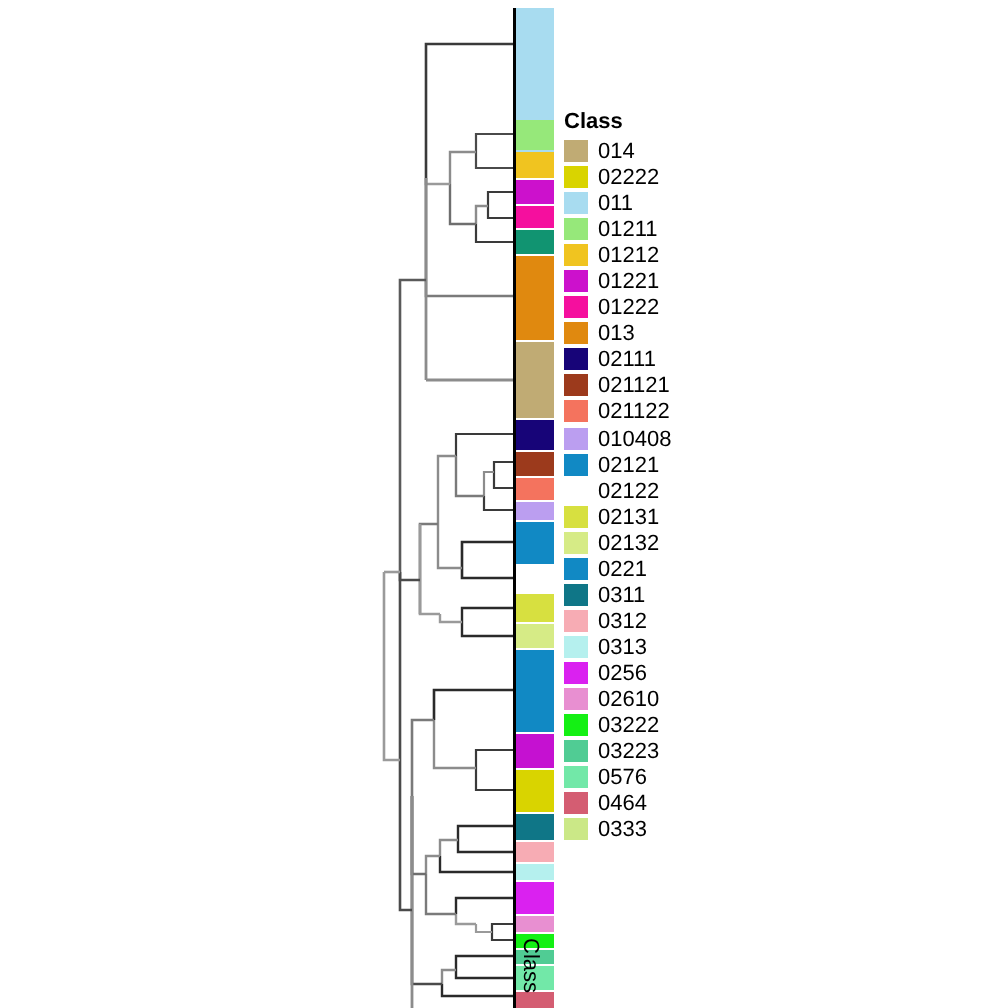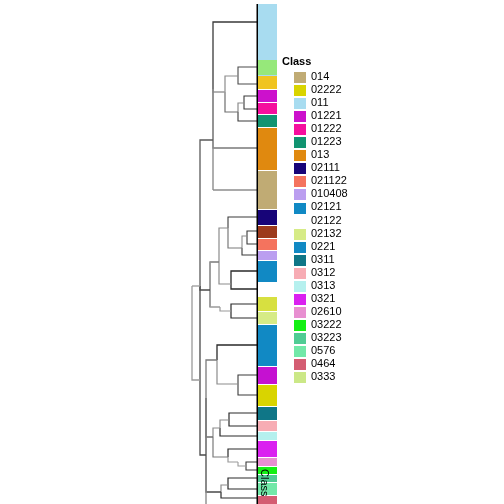--- a/index.html
+++ b/index.html
@@ -37,24 +37,23 @@
     font-family: "Liberation Sans", sans-serif;
     font-size: 11px;
     font-weight: bold;
     color: #000000;
     line-height: 13px;
     margin: 0 0 2px 0;
     letter-spacing: 0px;
   }
   .legend-item {
     display: flex;
-    align-items: flex-end;
+    align-items: flex-start;
     height: 13.05px;
     line-height: 13.05px;
-    margin-left: 12px;
   }
   .legend-swatch {
     width: 12px;
     height: 11px;
     flex: 0 0 12px;
     margin-right: 5px;
   }
   .legend-label {
     font-family: "Liberation Sans", sans-serif;
     font-size: 11px;
@@ -214,56 +213,68 @@
         </div>
         <div class="legend-item">
           <span class="legend-swatch" style="background: rgb(217, 212, 0);"></span>
           <span class="legend-label">02222</span>
         </div>
         <div class="legend-item">
           <span class="legend-swatch" style="background: rgb(168, 220, 240);"></span>
           <span class="legend-label">011</span>
         </div>
         <div class="legend-item">
+          <span class="legend-swatch" style="background: rgb(150, 232, 122);"></span>
+          <span class="legend-label">01211</span>
+        </div>
+        <div class="legend-item">
+          <span class="legend-swatch" style="background: rgb(240, 196, 32);"></span>
+          <span class="legend-label">01212</span>
+        </div>
+        <div class="legend-item">
           <span class="legend-swatch" style="background: rgb(204, 17, 204);"></span>
           <span class="legend-label">01221</span>
         </div>
         <div class="legend-item">
           <span class="legend-swatch" style="background: rgb(245, 15, 158);"></span>
           <span class="legend-label">01222</span>
         </div>
         <div class="legend-item">
-          <span class="legend-swatch" style="background: rgb(17, 148, 113);"></span>
-          <span class="legend-label">01223</span>
-        </div>
-        <div class="legend-item">
           <span class="legend-swatch" style="background: rgb(224, 137, 15);"></span>
           <span class="legend-label">013</span>
         </div>
         <div class="legend-item">
           <span class="legend-swatch" style="background: rgb(23, 4, 120);"></span>
           <span class="legend-label">02111</span>
         </div>
         <div class="legend-item">
+          <span class="legend-swatch" style="background: rgb(156, 58, 28);"></span>
+          <span class="legend-label">021121</span>
+        </div>
+        <div class="legend-item">
           <span class="legend-swatch" style="background: rgb(244, 115, 94);"></span>
           <span class="legend-label">021122</span>
         </div>
         <div class="legend-item">
           <span class="legend-swatch" style="background: rgb(187, 158, 240);"></span>
           <span class="legend-label">010408</span>
         </div>
         <div class="legend-item">
           <span class="legend-swatch" style="background: rgb(17, 137, 196);"></span>
           <span class="legend-label">02121</span>
         </div>
         <div class="legend-item">
           <span class="legend-swatch" style="background: rgb(255, 255, 255);"></span>
           <span class="legend-label">02122</span>
         </div>
         <div class="legend-item">
+          <span class="legend-swatch" style="background: rgb(215, 224, 64);"></span>
+          <span class="legend-label">02131</span>
+        </div>
+        <div class="legend-item">
           <span class="legend-swatch" style="background: rgb(214, 235, 134);"></span>
           <span class="legend-label">02132</span>
         </div>
         <div class="legend-item">
           <span class="legend-swatch" style="background: rgb(17, 137, 196);"></span>
           <span class="legend-label">0221</span>
         </div>
         <div class="legend-item">
           <span class="legend-swatch" style="background: rgb(15, 118, 135);"></span>
           <span class="legend-label">0311</span>
@@ -271,21 +282,21 @@
         <div class="legend-item">
           <span class="legend-swatch" style="background: rgb(247, 172, 180);"></span>
           <span class="legend-label">0312</span>
         </div>
         <div class="legend-item">
           <span class="legend-swatch" style="background: rgb(181, 240, 238);"></span>
           <span class="legend-label">0313</span>
         </div>
         <div class="legend-item">
           <span class="legend-swatch" style="background: rgb(218, 33, 240);"></span>
-          <span class="legend-label">0321</span>
+          <span class="legend-label">0256</span>
         </div>
         <div class="legend-item">
           <span class="legend-swatch" style="background: rgb(232, 143, 209);"></span>
           <span class="legend-label">02610</span>
         </div>
         <div class="legend-item">
           <span class="legend-swatch" style="background: rgb(20, 240, 20);"></span>
           <span class="legend-label">03222</span>
         </div>
         <div class="legend-item">

